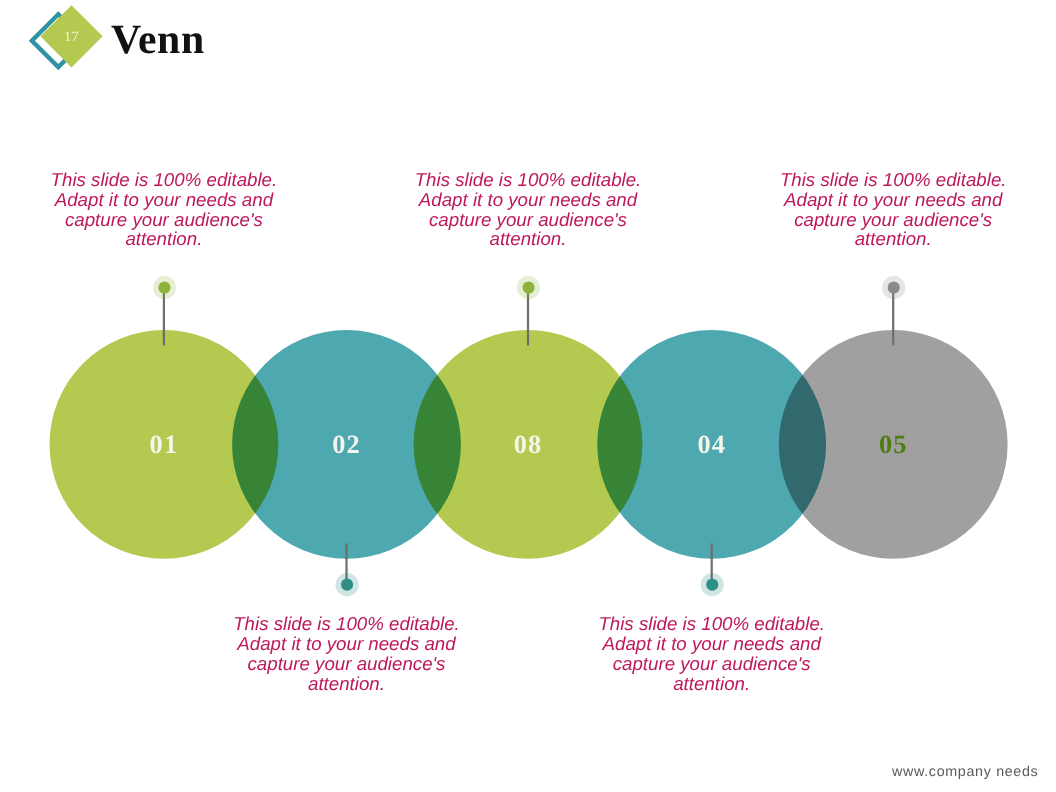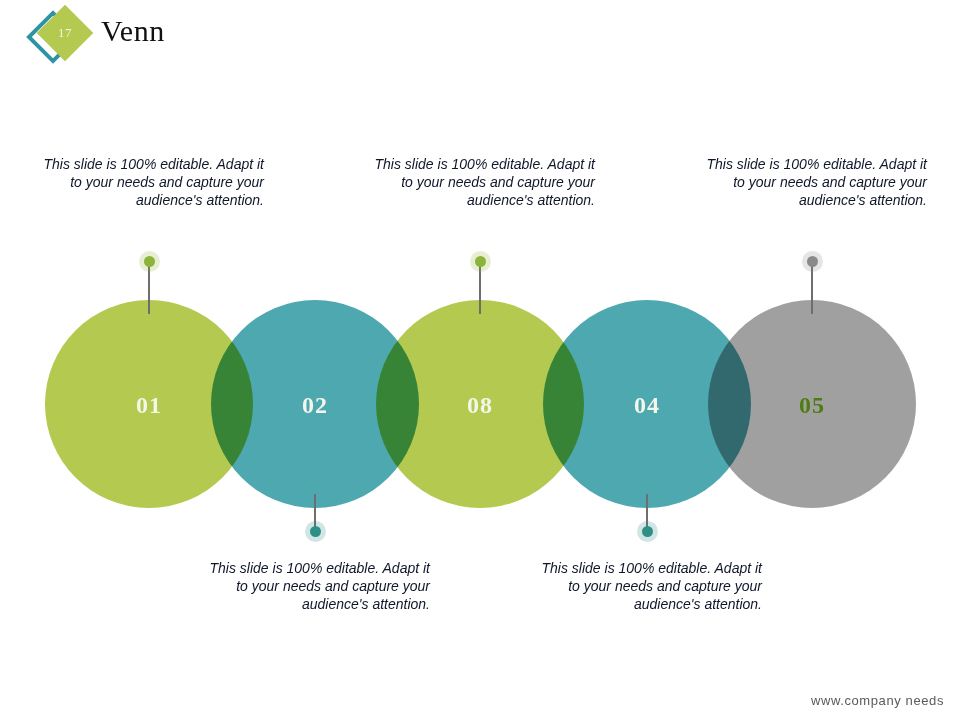--- a/index.html
+++ b/index.html
@@ -62,22 +62,22 @@
     font-family: "Liberation Serif", serif;
     font-size: 13px;
     color: #f2f3e2;
     letter-spacing: 0.4px;
   }
   .page-title {
     position: absolute;
     left: 84px;
     top: 14px;
     font-family: "Liberation Serif", serif;
-    font-weight: normal;
-    font-size: 30px;
+    font-weight: bold;
+    font-size: 38px;
     color: #111111;
     letter-spacing: 0.5px;
   }
 
   
   .stage {
     position: absolute;
     left: 0;
     top: 0;
     width: 960px;
@@ -98,26 +98,26 @@
     color: #f4f6ea;
     letter-spacing: 1px;
     top: 392px;
   }
   .circle-label.gray-lbl { color: #4d7c0f; }
 
   
   .callout {
     position: absolute;
     width: 230px;
-    text-align: right;
+    text-align: center;
     font-family: "Liberation Sans", sans-serif;
     font-style: italic;
-    font-size: 14px;
+    font-size: 17px;
     line-height: 18px;
-    color: #0f172a;
+    color: #be185d;
   }
   .callout-top { top: 155px; }
   .callout-bottom { top: 559px; }
 
   .connector {
     position: absolute;
     width: 2px;
     background: #6e6e6e;
   }
   .dot {

